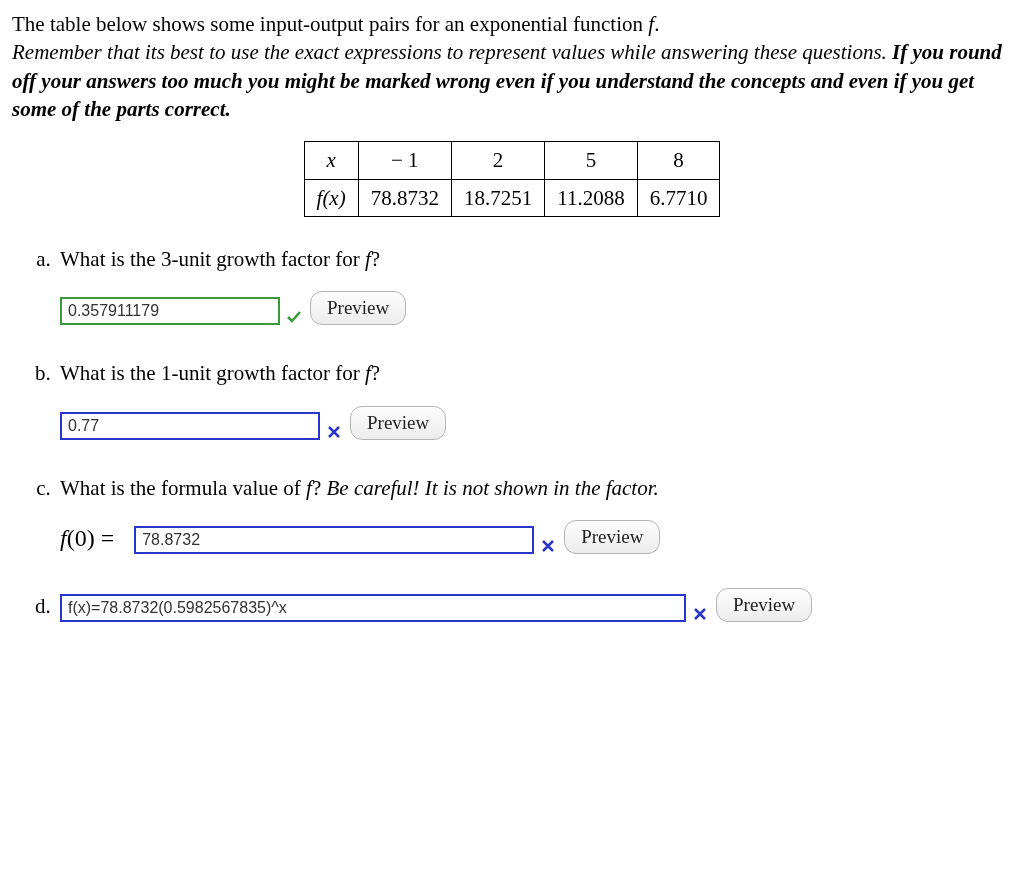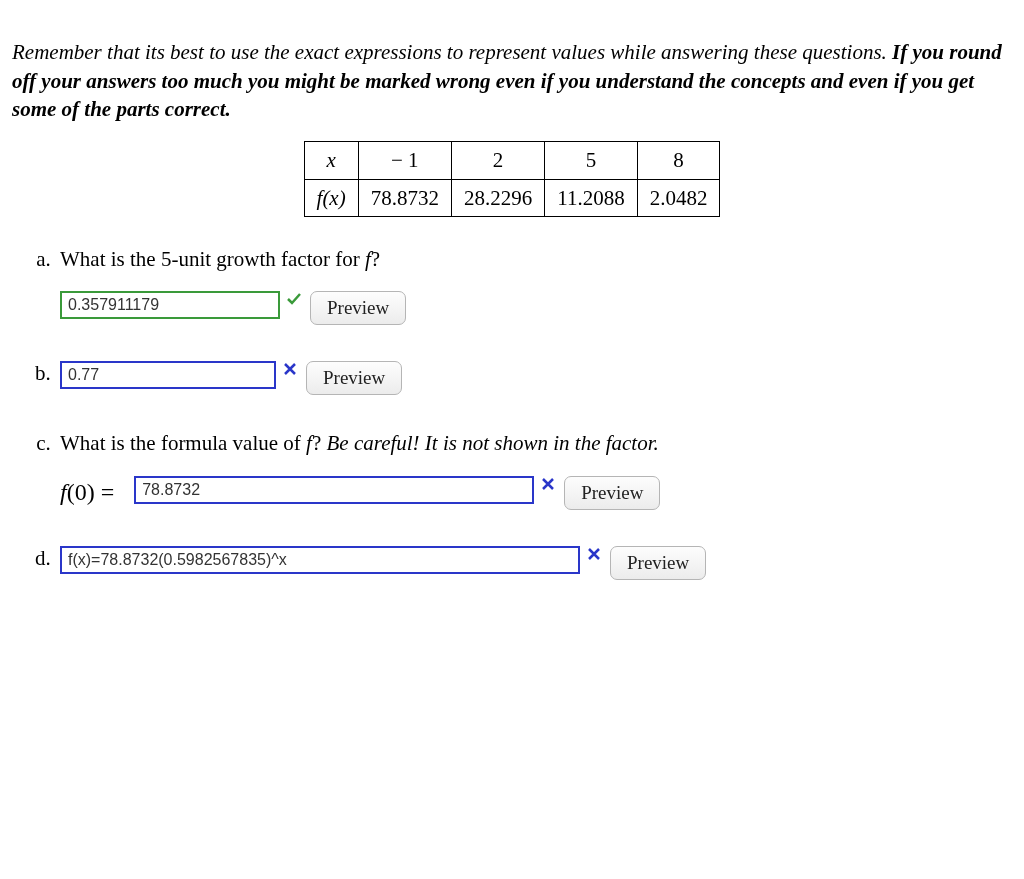--- a/index.html
+++ b/index.html
@@ -35,21 +35,21 @@
     padding-left: 44px;
     margin: 0;
   }
   ol.questions > li {
     margin-bottom: 34px;
     padding-left: 4px;
   }
   .q-text { margin-bottom: 18px; }
   .answer-row {
     display: flex;
-    align-items: flex-start;
+    align-items: flex-end;
     gap: 8px;
     font-family: Arial, Helvetica, sans-serif;
     font-size: 17px;
   }
   .ans-input {
     height: 28px;
     padding: 2px 6px;
     font-size: 16px;
     font-family: Arial, Helvetica, sans-serif;
     color: #333;
@@ -65,82 +65,87 @@
   }
   .mark-icon {
     width: 16px;
     height: 16px;
     display: inline-block;
     margin-left: -2px;
   }
   .preview-btn {
     background: linear-gradient(#fdfdfd, #ececec);
     border: 1px solid #b5b5b5;
-    border-radius: 7px;
+    border-radius: 12px;
     padding: 5px 16px;
     font-size: 19px;
     font-family: Georgia, serif;
     color: #222;
     cursor: pointer;
   }
   .prefix {
     font-family: Georgia, serif;
     font-size: 24px;
     margin-right: 6px;
   }
   .w-a { width: 220px; }
-  .w-b { width: 216px; }
+  .w-b { width: 260px; }
   .w-c { width: 400px; }
-  .w-d { width: 520px; }
+  .w-d { width: 626px; }
 </style>
 </head>
 <body>
 
 <div class="intro">
-  <br>
+  <span class="line1">
+    <span>The table below shows some input-output pairs for an exponential function </span><span class="mathvar">f</span><span>.</span>
+  </span><br>
   <span class="line2">Remember that its best to use the exact expressions to represent values while answering these questions. </span><span class="bold">If you round off your answers too much you might be marked wrong even if you understand the concepts and even if you get some of the parts correct.</span>
 </div>
 
 <table class="data">
   <tbody>
       <tr>
     <td><span class="mathvar">x</span></td>
     <td>− 1</td>
     <td>2</td>
     <td>5</td>
     <td>8</td>
   </tr>
   <tr>
     <td><span class="mathvar">f(x)</span></td>
     <td>78.8732</td>
-    <td>28.2296</td>
+    <td>18.7251</td>
     <td>11.2088</td>
-    <td>2.0482</td>
+    <td>6.7710</td>
   </tr>
 </tbody>
   </table>
 
 <ol class="questions">
 
   <li>
     <div class="q-text">
-      <span>What is the 5-unit growth factor for </span><span class="mathvar">f</span><span>?</span>
+      <span>What is the 3-unit growth factor for </span><span class="mathvar">f</span><span>?</span>
     </div>
     <div class="answer-row">
       <input class="ans-input correct w-a" value="0.357911179" style="">
       <span class="mark-icon">
         <svg viewBox="0 0 16 16">
             <path d="M2 8 L6 12 L14 3" fill="none" stroke="#3a9a3a" stroke-width="2.5"></path>
           </svg>
       </span>
       <button class="preview-btn">Preview</button>
     </div>
   </li>
 
   <li>
+    <div class="q-text">
+      <span>What is the 1-unit growth factor for </span><span class="mathvar">f</span><span>?</span>
+    </div>
     <div class="answer-row">
       <input class="ans-input wrong w-b" value="0.77" style="">
       <span class="mark-icon">
         <svg viewBox="0 0 16 16">
             <path d="M3 3 L13 13 M13 3 L3 13" stroke="#2a36c9" stroke-width="2.5"></path>
           </svg>
       </span>
       <button class="preview-btn">Preview</button>
     </div>
   </li>

